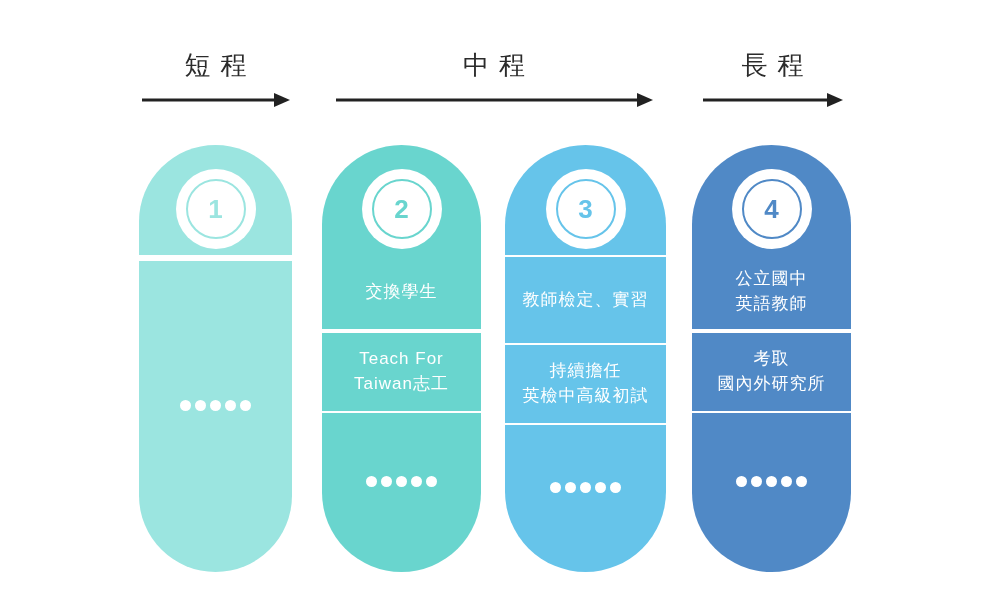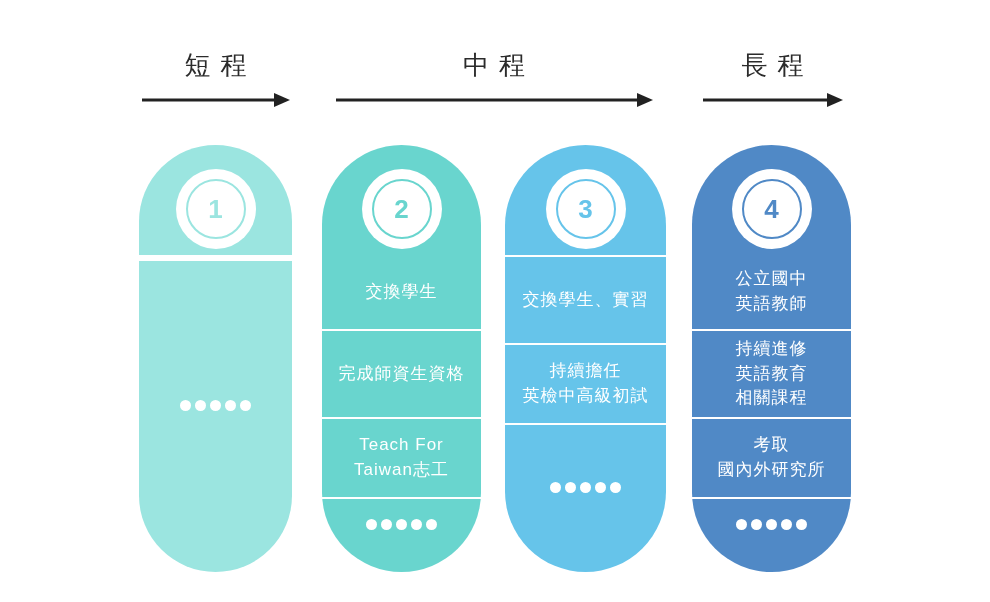--- a/index.html
+++ b/index.html
@@ -125,21 +125,20 @@
   <div class="pill pill-2" style="--pill-color: #69D5CE;">
     <div class="circle-zone">
       <div class="step-circle">
         <div class="step-ring">
           <span class="step-number">2</span>
         </div>
       </div>
     </div>
     <div class="pill-item item-1">交換學生</div>
     <div class="divider"></div>
-    <div class="pill-item item-2">完成師資生資格</div>
     <div class="divider"></div>
     <div class="pill-item item-3">Teach For
 Taiwan志工</div>
     <div class="divider"></div>
     <div class="dots-zone">
       <div class="dots">
           <span class="dot"></span>
           <span class="dot"></span>
           <span class="dot"></span>
           <span class="dot"></span>
@@ -150,21 +149,21 @@
 
   <div class="pill pill-3" style="--pill-color: #66C4EA;">
     <div class="circle-zone">
       <div class="step-circle">
         <div class="step-ring">
           <span class="step-number">3</span>
         </div>
       </div>
     </div>
     <div class="divider"></div>
-    <div class="pill-item item-2">交換學生、實習</div>
+    <div class="pill-item item-2">教師檢定、實習</div>
     <div class="divider"></div>
     <div class="pill-item item-3">持續擔任
 英檢中高級初試</div>
     <div class="divider"></div>
     <div class="dots-zone">
       <div class="dots">
           <span class="dot"></span>
           <span class="dot"></span>
           <span class="dot"></span>
           <span class="dot"></span>
@@ -177,23 +176,20 @@
     <div class="circle-zone">
       <div class="step-circle">
         <div class="step-ring">
           <span class="step-number">4</span>
         </div>
       </div>
     </div>
     <div class="pill-item item-1">公立國中
 英語教師</div>
     <div class="divider"></div>
-    <div class="pill-item item-2">持續進修
-英語教育
-相關課程</div>
     <div class="divider"></div>
     <div class="pill-item item-3">考取
 國內外研究所</div>
     <div class="divider"></div>
     <div class="dots-zone">
       <div class="dots">
           <span class="dot"></span>
           <span class="dot"></span>
           <span class="dot"></span>
           <span class="dot"></span>

